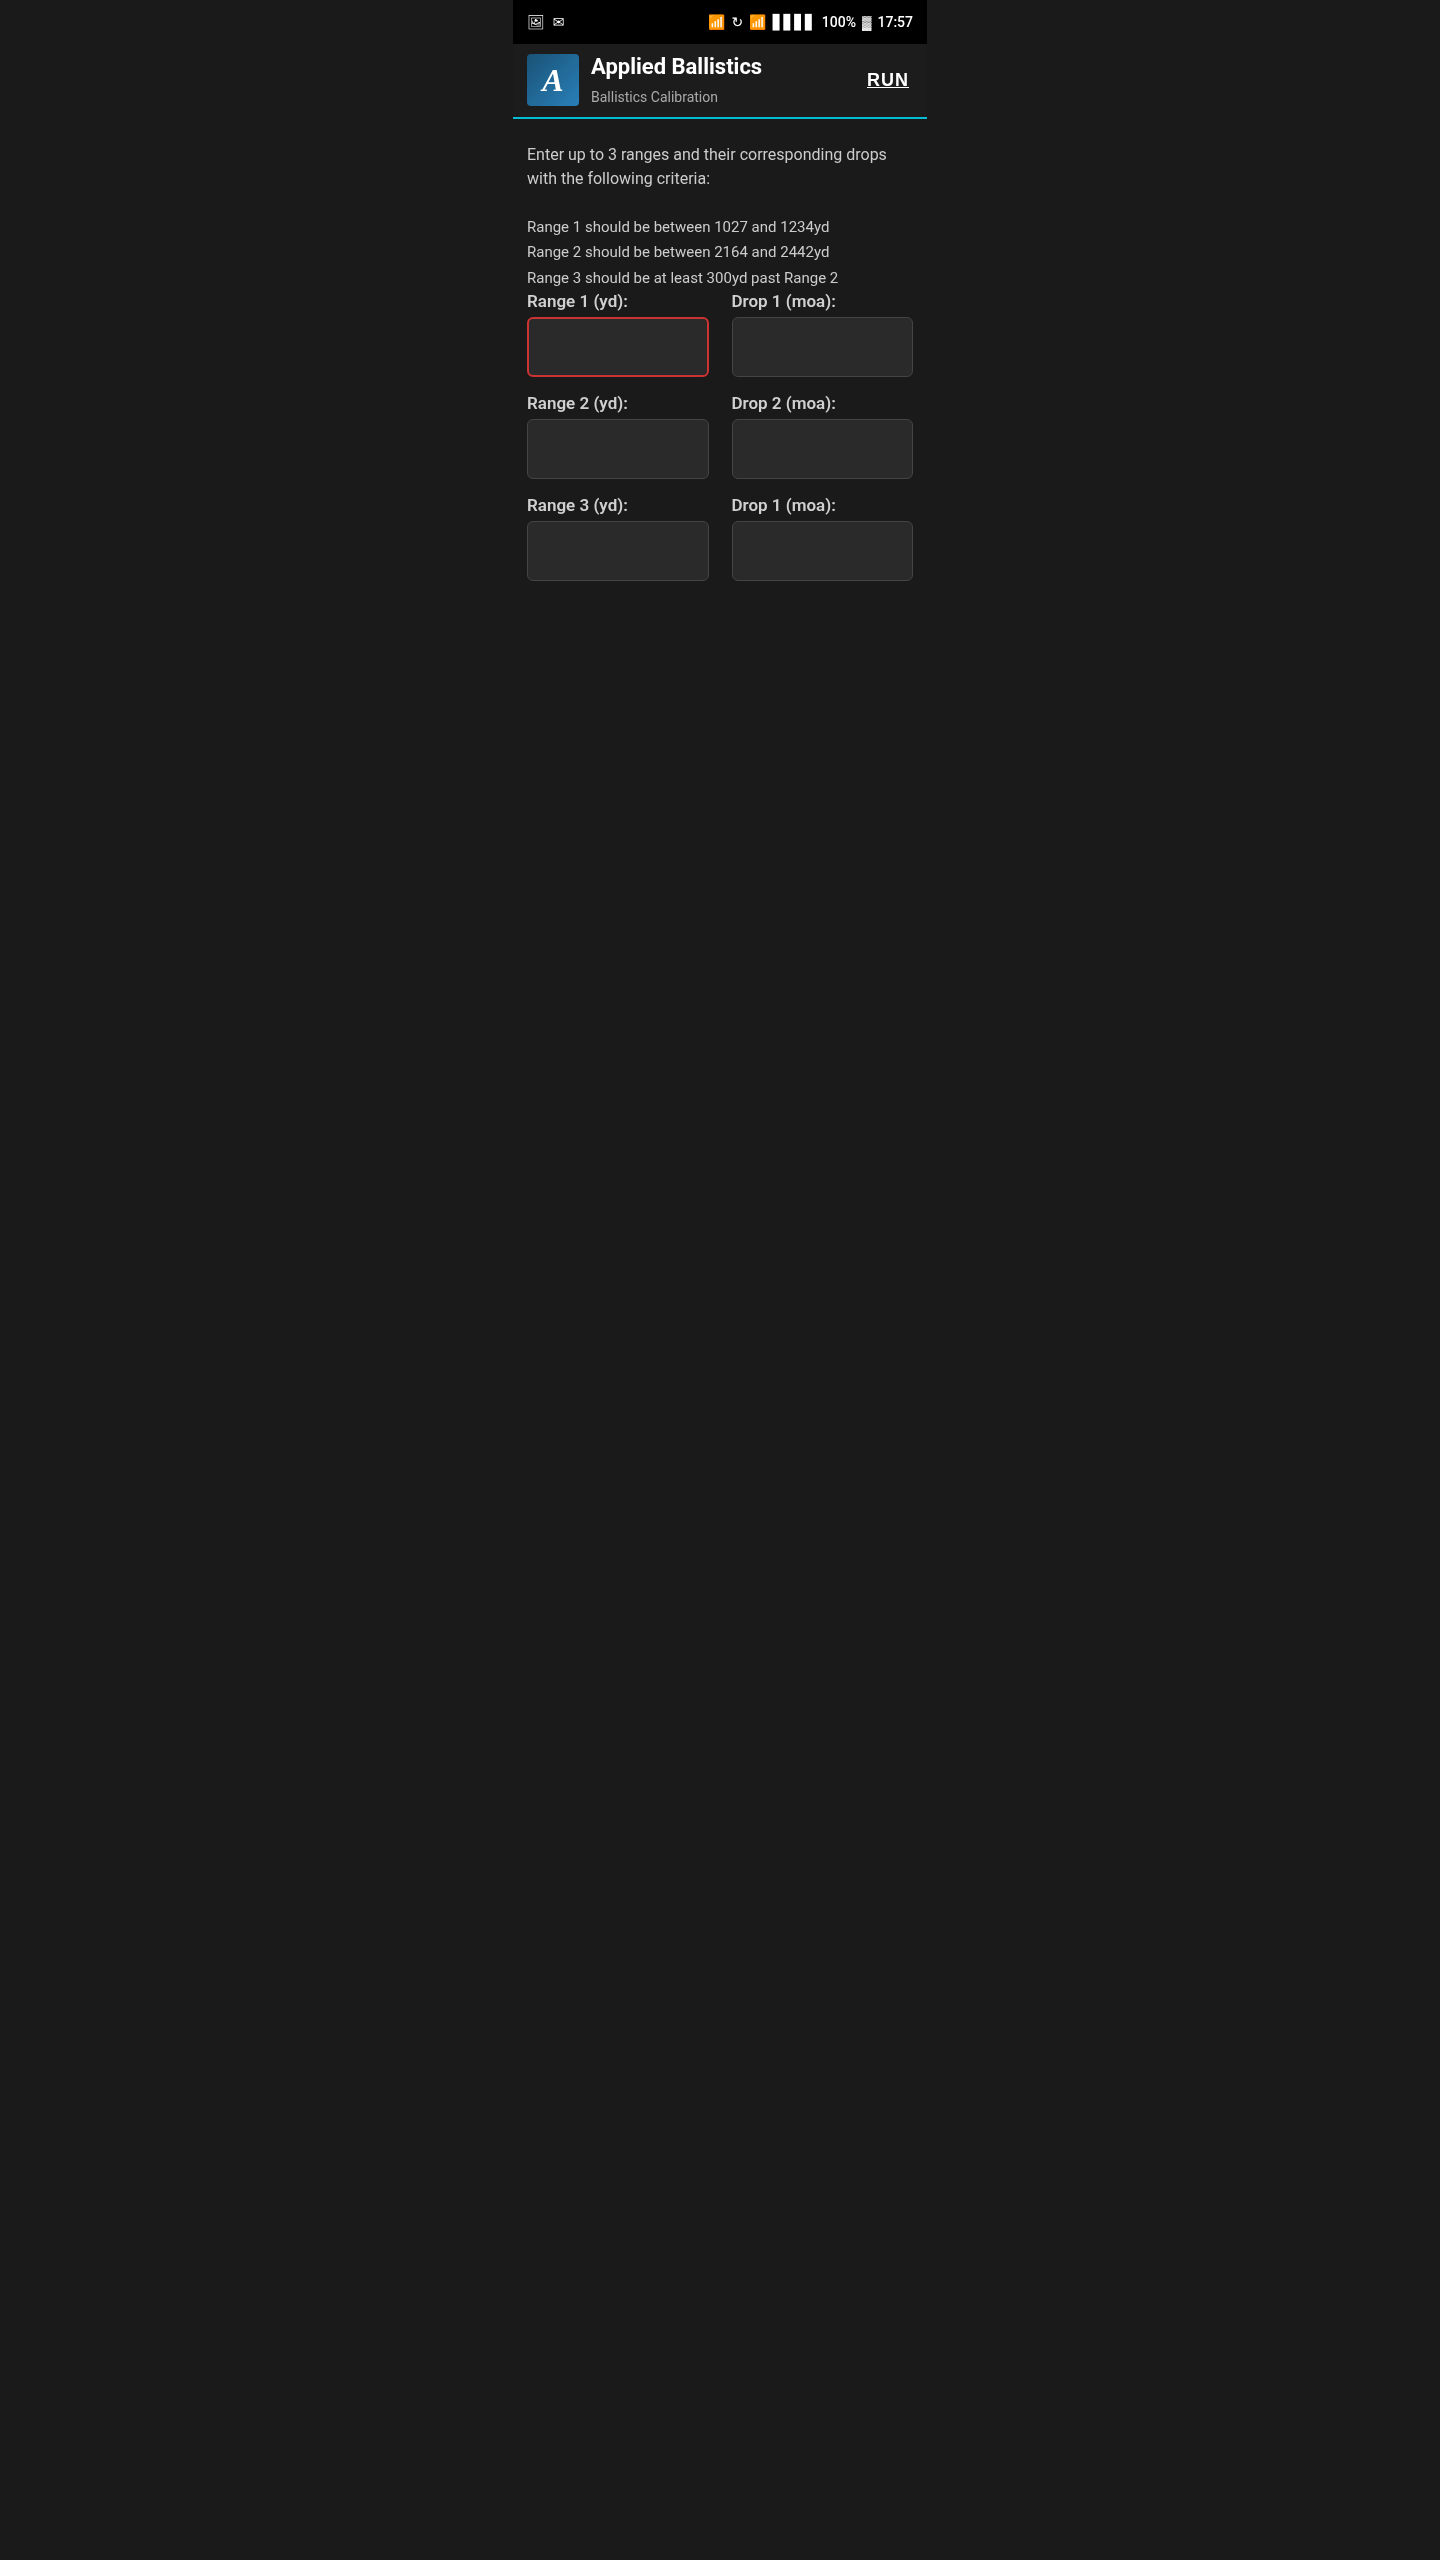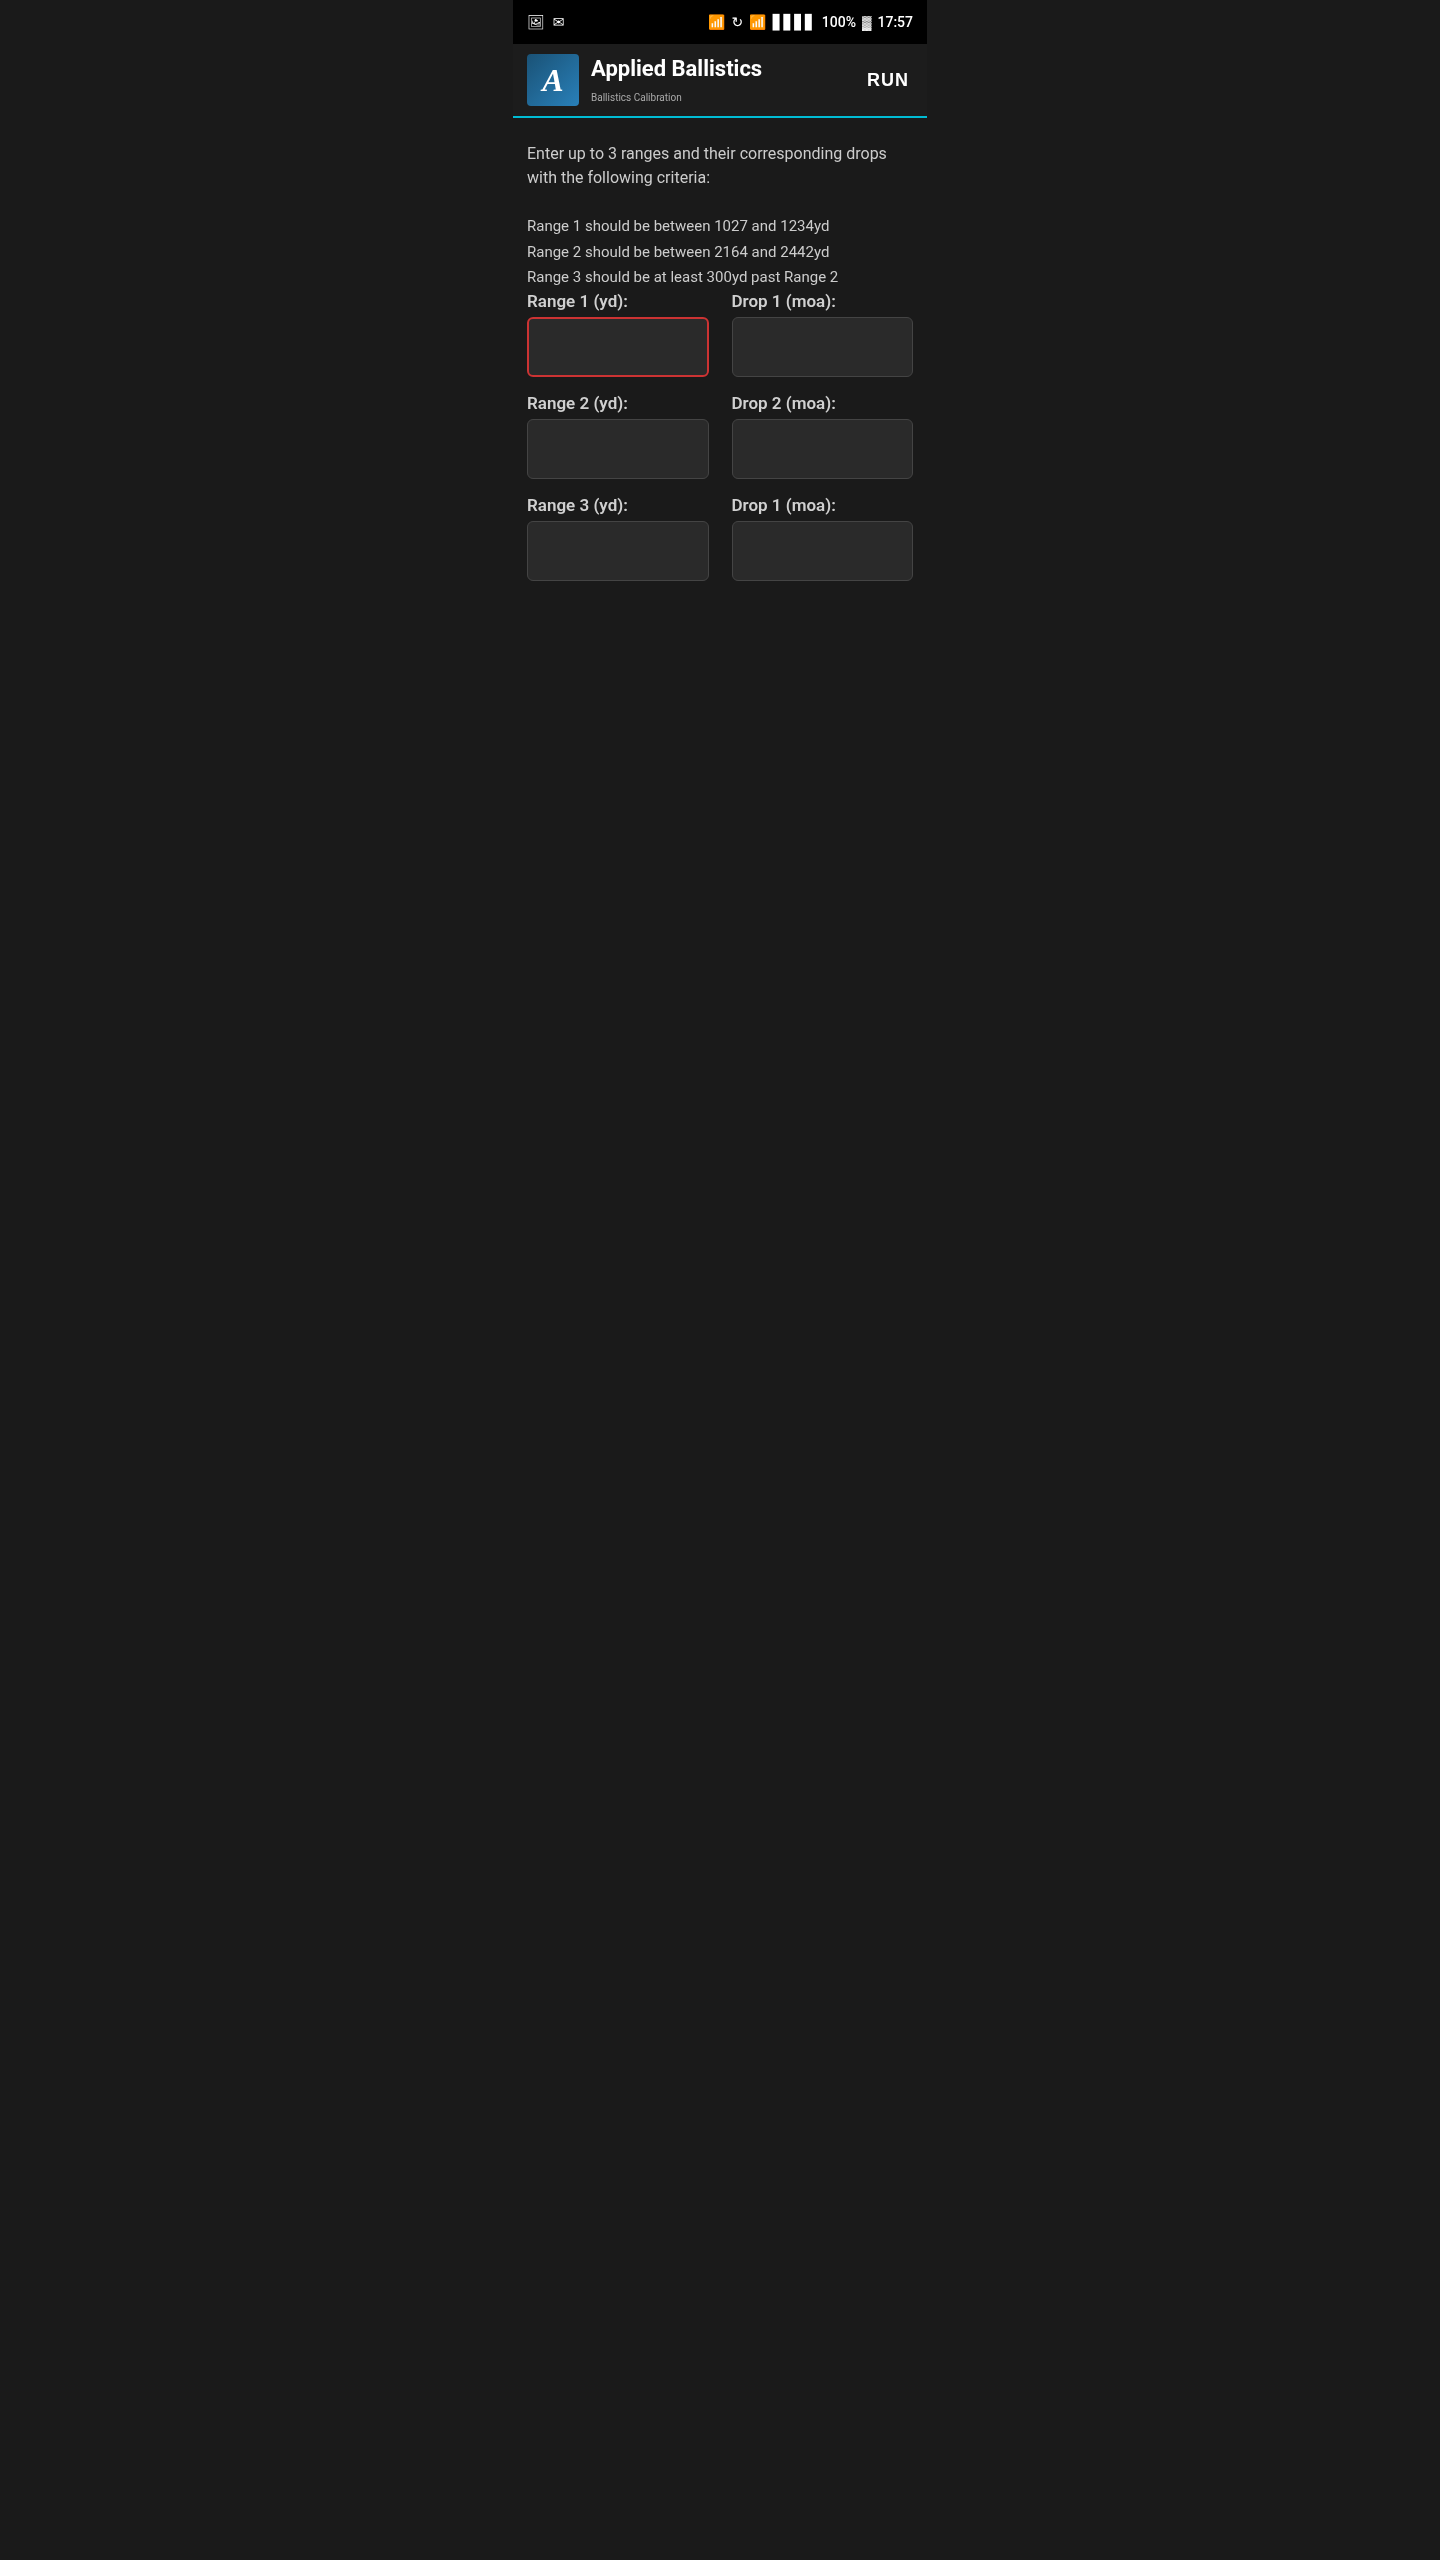--- a/index.html
+++ b/index.html
@@ -89,35 +89,36 @@
     }
 
     .app-title {
       font-size: 22px;
       font-weight: 700;
       color: #fff;
       line-height: 1.2;
     }
 
     .app-subtitle {
-      font-size: 10px;
+      font-size: 14px;
       color: #aaa;
       line-height: 1.3;
       margin-top: 8px;
     }
 
     .run-button {
       background: transparent;
       border: none;
       color: #fff;
       font-size: 18px;
       font-weight: 700;
       letter-spacing: 1px;
       cursor: pointer;
       padding: 8px 4px;
+      text-decoration: underline;
     }
 
     
     .main-content {
       padding: 24px 14px;
     }
 
     .instructions {
       font-size: 16px;
       color: #ccc;

